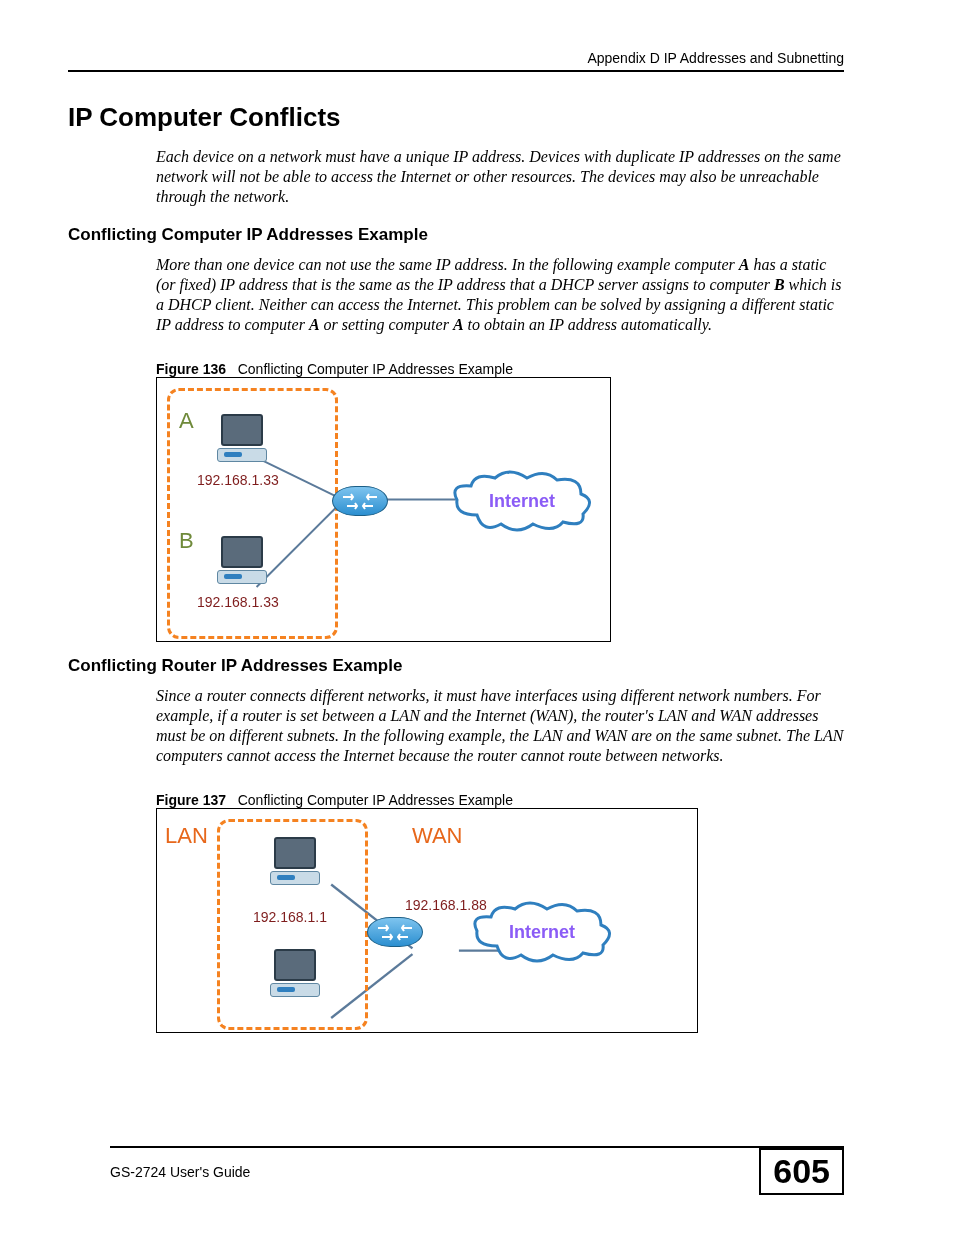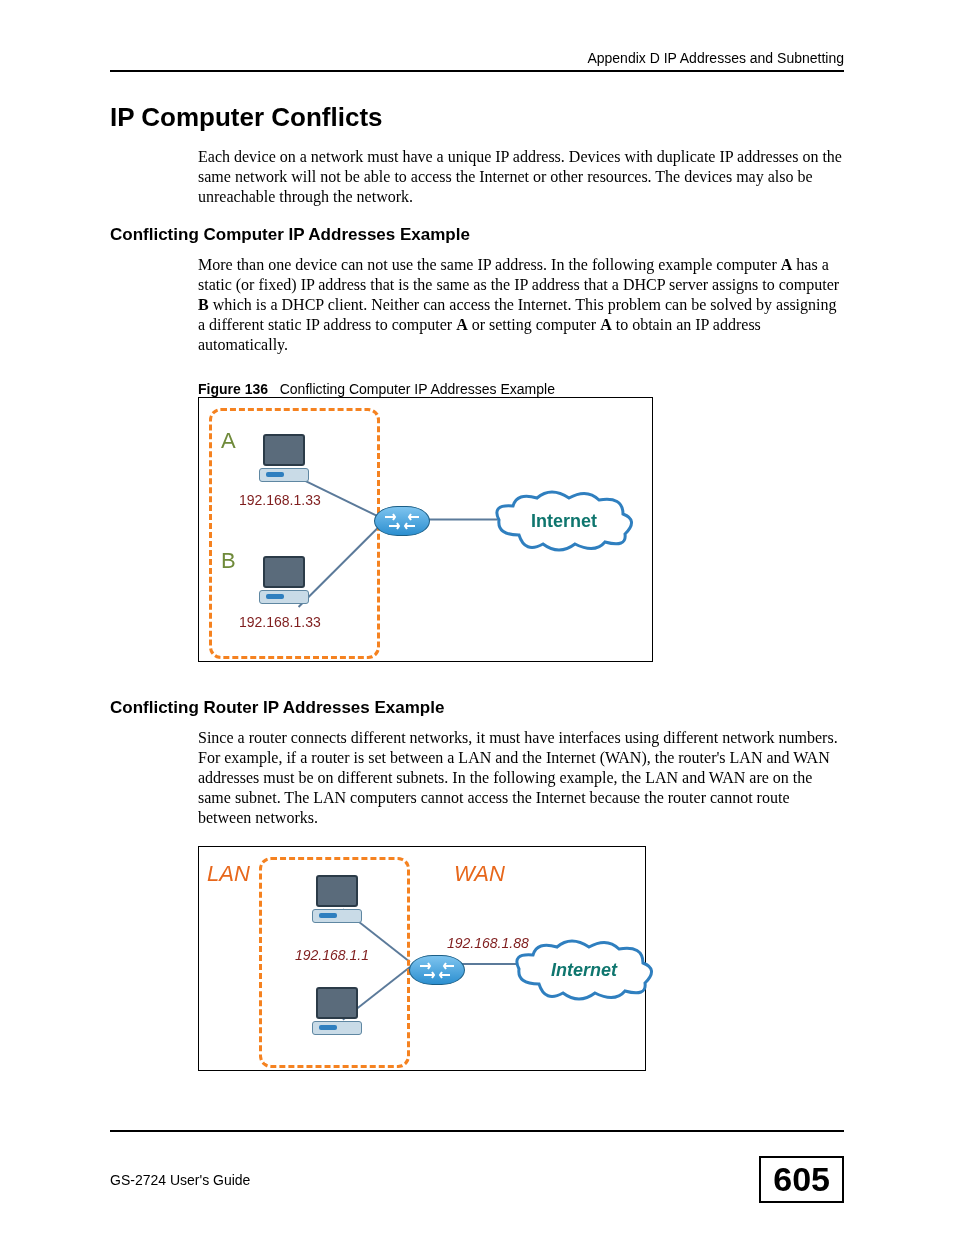--- a/index.html
+++ b/index.html
@@ -7,41 +7,42 @@
     padding: 0;
     font-family: "Times New Roman", Times, serif;
     background: #fff;
     color: #000;
     width: 954px;
     height: 1235px;
     position: relative;
     box-sizing: border-box;
   }
   .page {
-    padding: 50px 110px 40px 110px;
+    padding: 50px 110px 40px 68px;
   }
   .header-bar {
     border-bottom: 2px solid #000;
     padding-bottom: 4px;
     margin-bottom: 30px;
     text-align: right;
     font-family: Arial, Helvetica, sans-serif;
     font-size: 14px;
   }
   h1.main-heading {
     font-family: Arial, Helvetica, sans-serif;
     font-weight: bold;
     font-size: 26px;
     margin: 0 0 14px 0;
   }
   .body-par {
     font-size: 16px;
     line-height: 1.25;
     margin: 2px 0 18px 0;
     padding-left: 88px;
+    font-style: italic;
   }
   h2.sub-heading {
     font-family: Arial, Helvetica, sans-serif;
     font-weight: bold;
     font-size: 17px;
     margin: 14px 0 10px 0;
   }
   .fig-caption {
     font-family: Arial, Helvetica, sans-serif;
     font-size: 14px;
@@ -49,21 +50,21 @@
   }
   .fig-caption .fignum { font-weight: bold; }
   .figure-box {
     margin-left: 88px;
     border: 1px solid #000;
     background: #fff;
     position: relative;
     box-sizing: border-box;
   }
   .fig1 { width: 455px; height: 265px; }
-  .fig2 { width: 448px; height: 225px; margin-bottom: 40px; font-style: italic;}
+  .fig2 { width: 542px; height: 225px; margin-bottom: 40px;}
   
   .dashbox {
     position: absolute;
     border: 3px dashed #f58220;
     border-radius: 12px;
   }
   .computer {
     position: absolute;
     width: 60px; height: 52px;
   }
@@ -97,43 +98,43 @@
   .router svg { position:absolute; inset:0; }
   .cloud {
     position: absolute;
     width: 150px; height: 62px;
   }
   .cloud svg { width:100%; height:100%; display:block; }
   .cloud-label {
     position:absolute; inset:0;
     display:flex; align-items:center; justify-content:center;
     font-family: Arial, Helvetica, sans-serif;
-    font-weight:bold; font-size:18px; color:#0f766e;text-align:right;
+    font-weight:bold; font-size:18px; color:#8b5cf6;text-align:right;
   }
   .ip-label {
     position:absolute;
     font-family: Arial, Helvetica, sans-serif;
     font-size:14px; color:#7f1d1d;
   }
   .big-label {
     position:absolute;
     font-family: Arial, Helvetica, sans-serif;
     font-size:22px; color:#e7671b;
   }
   .letter-label {
     position:absolute;
     font-family: Arial, Helvetica, sans-serif;
     font-size:22px; color:#6f8a3a;
   }
   .wire { stroke:#5b7a9a; stroke-width:2; fill:none; }
   .footer {
     position: absolute;
-    left: 110px; right: 110px; bottom: 32px;
+    left: 110px; right: 110px; bottom: 40px;
     border-top: 2px solid #000;
-    padding-top: 24px;
+    padding-top: 0;
     display:flex; justify-content:space-between; align-items:center;
   }
   .footer-left {
     font-family: Arial, Helvetica, sans-serif;
     font-size: 14px;
   }
   .footer-right {
     font-family: Arial, Helvetica, sans-serif;
     font-weight: bold;
     font-size: 34px;
@@ -195,24 +196,27 @@
         </svg>
     </div>
     <div class="cloud" style="left:290px; top:92px">
       <svg viewBox="0 0 150 62">
           <path d="M30 45 Q8 45 10 30 Q2 14 24 16 Q28 2 48 8 Q62 -4 80 8 Q98 -2 110 10 Q134 6 134 24 Q150 30 136 44 Q138 58 116 52 Q106 64 86 54 Q70 66 54 54 Q36 64 30 45 Z" fill="#fff" stroke="#2f7fbf" stroke-width="3"></path>
         </svg>
       <div class="cloud-label">Internet</div>
     </div>
   </div>
 
-  <h2 class="sub-heading" style="margin-top:36px">Conflicting Router IP Addresses Example</h2>
+  <h2 class="sub-heading" style="margin-top:14px">Conflicting Router IP Addresses Example</h2>
 
   <p class="body-par">Since a router connects different networks, it must have interfaces using different network numbers. For example, if a router is set between a LAN and the Internet (WAN), the router's LAN and WAN addresses must be on different subnets. In the following example, the LAN and WAN are on the same subnet. The LAN computers cannot access the Internet because the router cannot route between networks.</p>
 
+  <div class="fig-caption">
+    <span class="fignum">Figure 137</span>&nbsp;&nbsp;&nbsp;<span>Conflicting Computer IP Addresses Example</span>
+  </div>
 
   <div class="figure-box fig2">
     <svg style="position:absolute;inset:0" viewBox="0 0 465 225">
       <line class="wire" x1="150" y1="65" x2="220" y2="120"></line>
       <line class="wire" x1="150" y1="180" x2="220" y2="125"></line>
       <line class="wire" x1="260" y1="122" x2="340" y2="122"></line>
     </svg>
     <div class="dashbox" style="left:60px;top:10px;width:145px;height:205px"></div>
     <div class="big-label" style="left:8px; top:14px">LAN</div>
     <div class="big-label" style="left:255px; top:14px">WAN</div>

